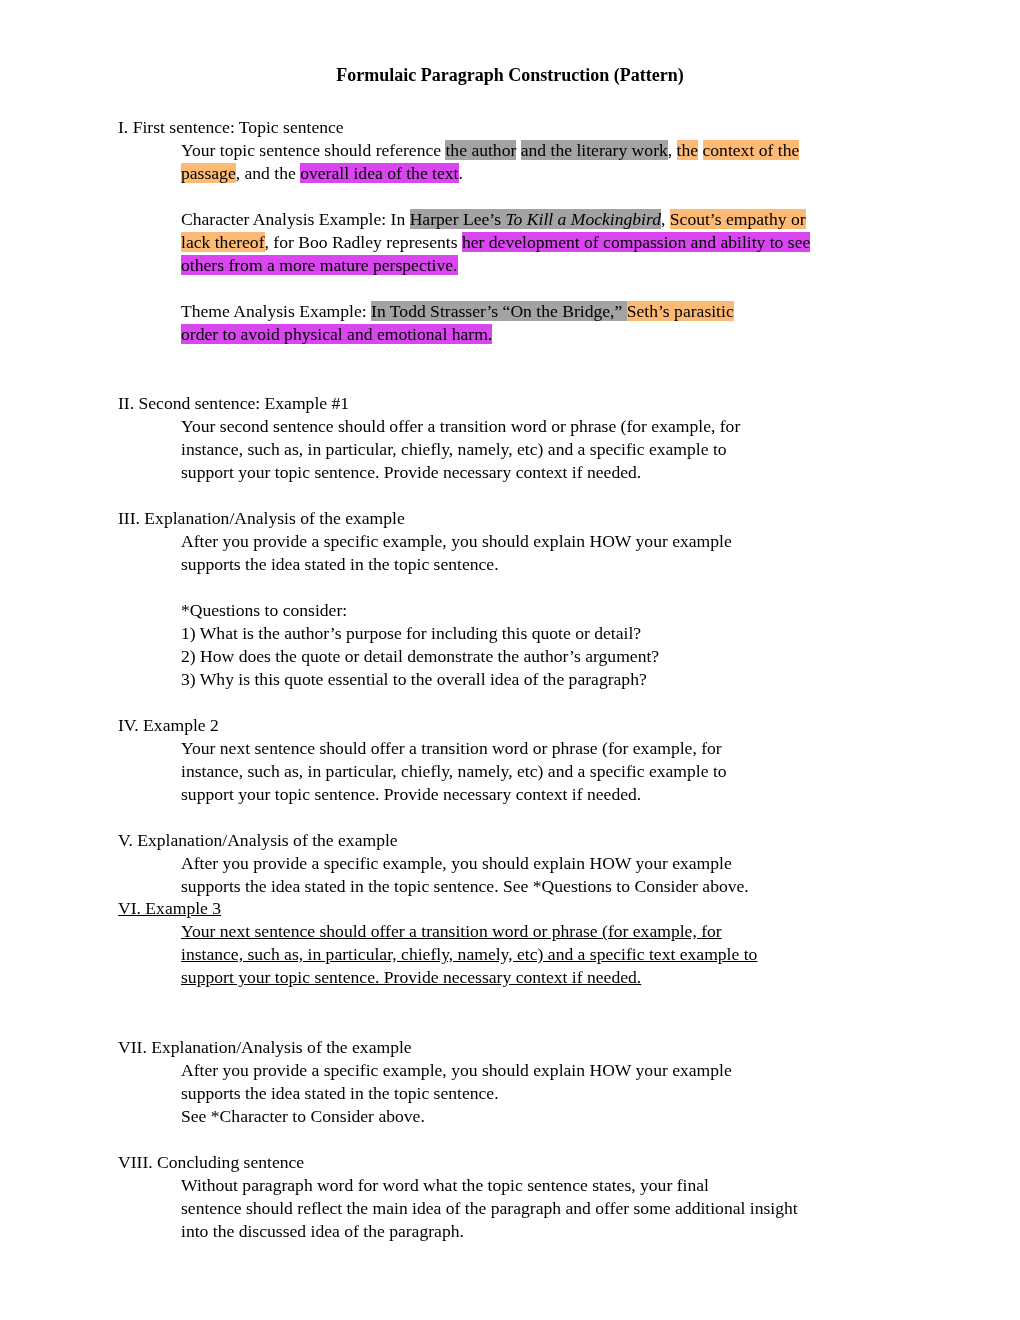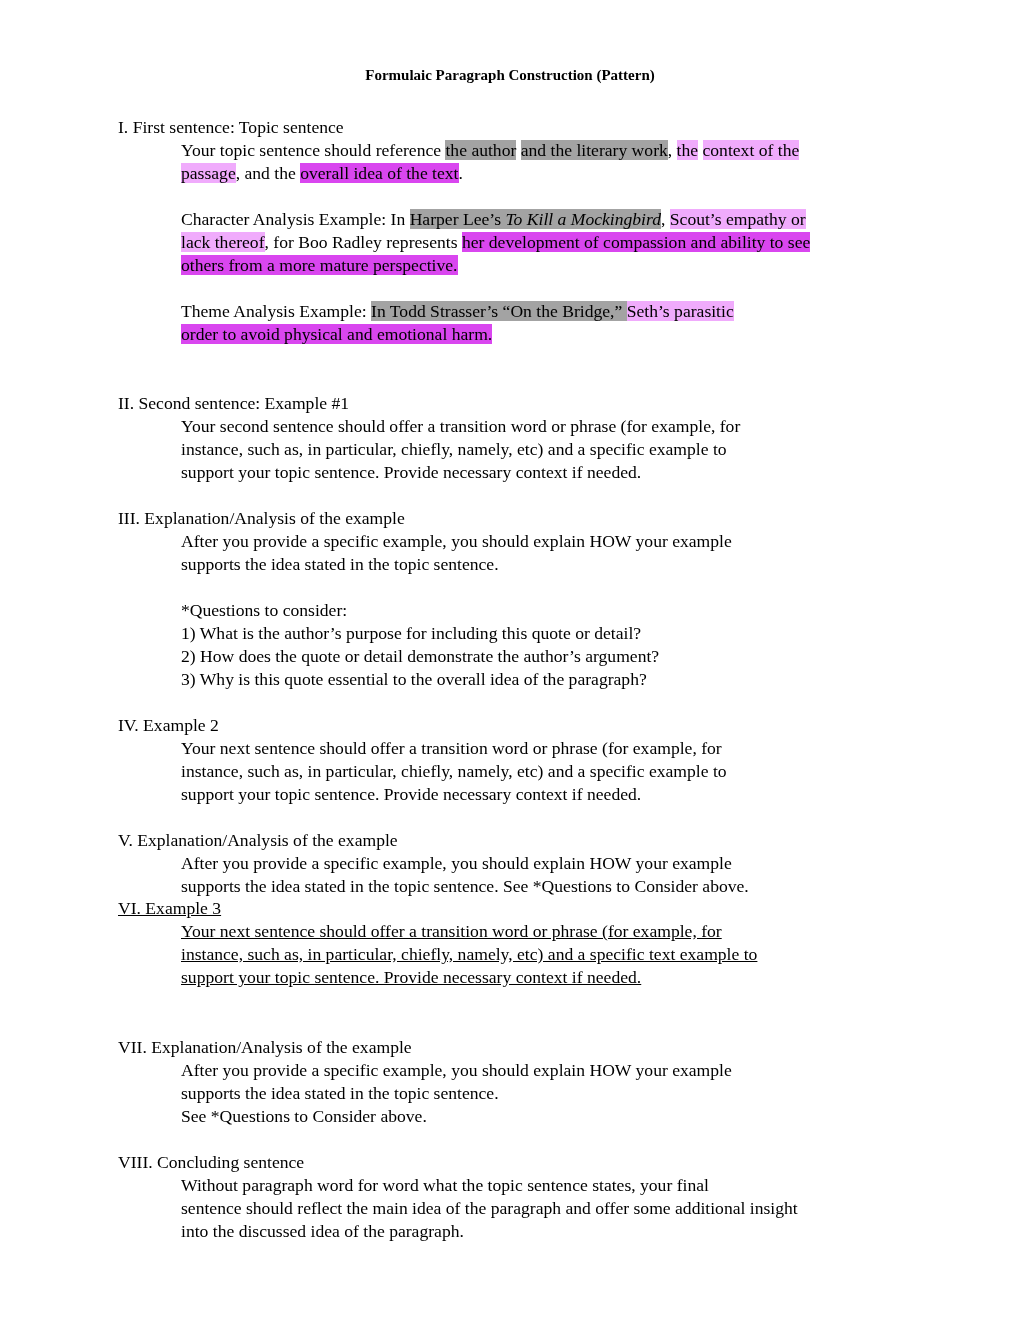--- a/index.html
+++ b/index.html
@@ -23,21 +23,21 @@
       width: 1020px;
       height: 1320px;
     }
     .title {
       position: absolute;
       top: 62px;
       left: 0;
       width: 1020px;
       text-align: center;
       font-weight: bold;
-      font-size: 15px;
+      font-size: 18px;
       line-height: 26px;
     }
     .section {
       position: absolute;
       left: 118px;
       width: 790px;
     }
     .heading {
       display: block;
       white-space: nowrap;
@@ -46,21 +46,21 @@
       display: block;
       margin-left: 63px;
       width: 720px;
     }
     .line {
       display: block;
       white-space: nowrap;
       height: 23px;
     }
     .hl-yellow { background: #a3a3a3; }
-    .hl-cyan { background: #f0abfc; }
+    .hl-cyan { background: #fdba74; }
     .hl-green { background: #d946ef; }
     .italic { font-style: italic; }
     .gap { display: block; height: 23px; }
   </style>
 </head>
 <body>
 
 <div class="page">
 
   <div class="title">Formulaic Paragraph Construction (Pattern)</div>
@@ -126,21 +126,21 @@
       <span class="line">instance, such as, in particular, chiefly, namely, etc) and a specific text example to</span>
       <span class="line">support your topic sentence. Provide necessary context if needed.</span>
     </div>
   </div>
 
   <div class="section" style="top:1036px;">
     <span class="heading">VII. Explanation/Analysis of the example</span>
     <div class="body">
       <span class="line">After you provide a specific example, you should explain HOW your example</span>
       <span class="line">supports the idea stated in the topic sentence.</span>
-      <span class="line">See *Questions to Consider above.</span>
+      <span class="line">See *Character to Consider above.</span>
     </div>
   </div>
 
   <div class="section" style="top:1151px;">
     <span class="heading">VIII. Concluding sentence</span>
     <div class="body">
       <span class="line">Without paragraph word for word what the topic sentence states, your final</span>
       <span class="line">sentence should reflect the main idea of the paragraph and offer some additional insight</span>
       <span class="line">into the discussed idea of the paragraph.</span>
     </div>

